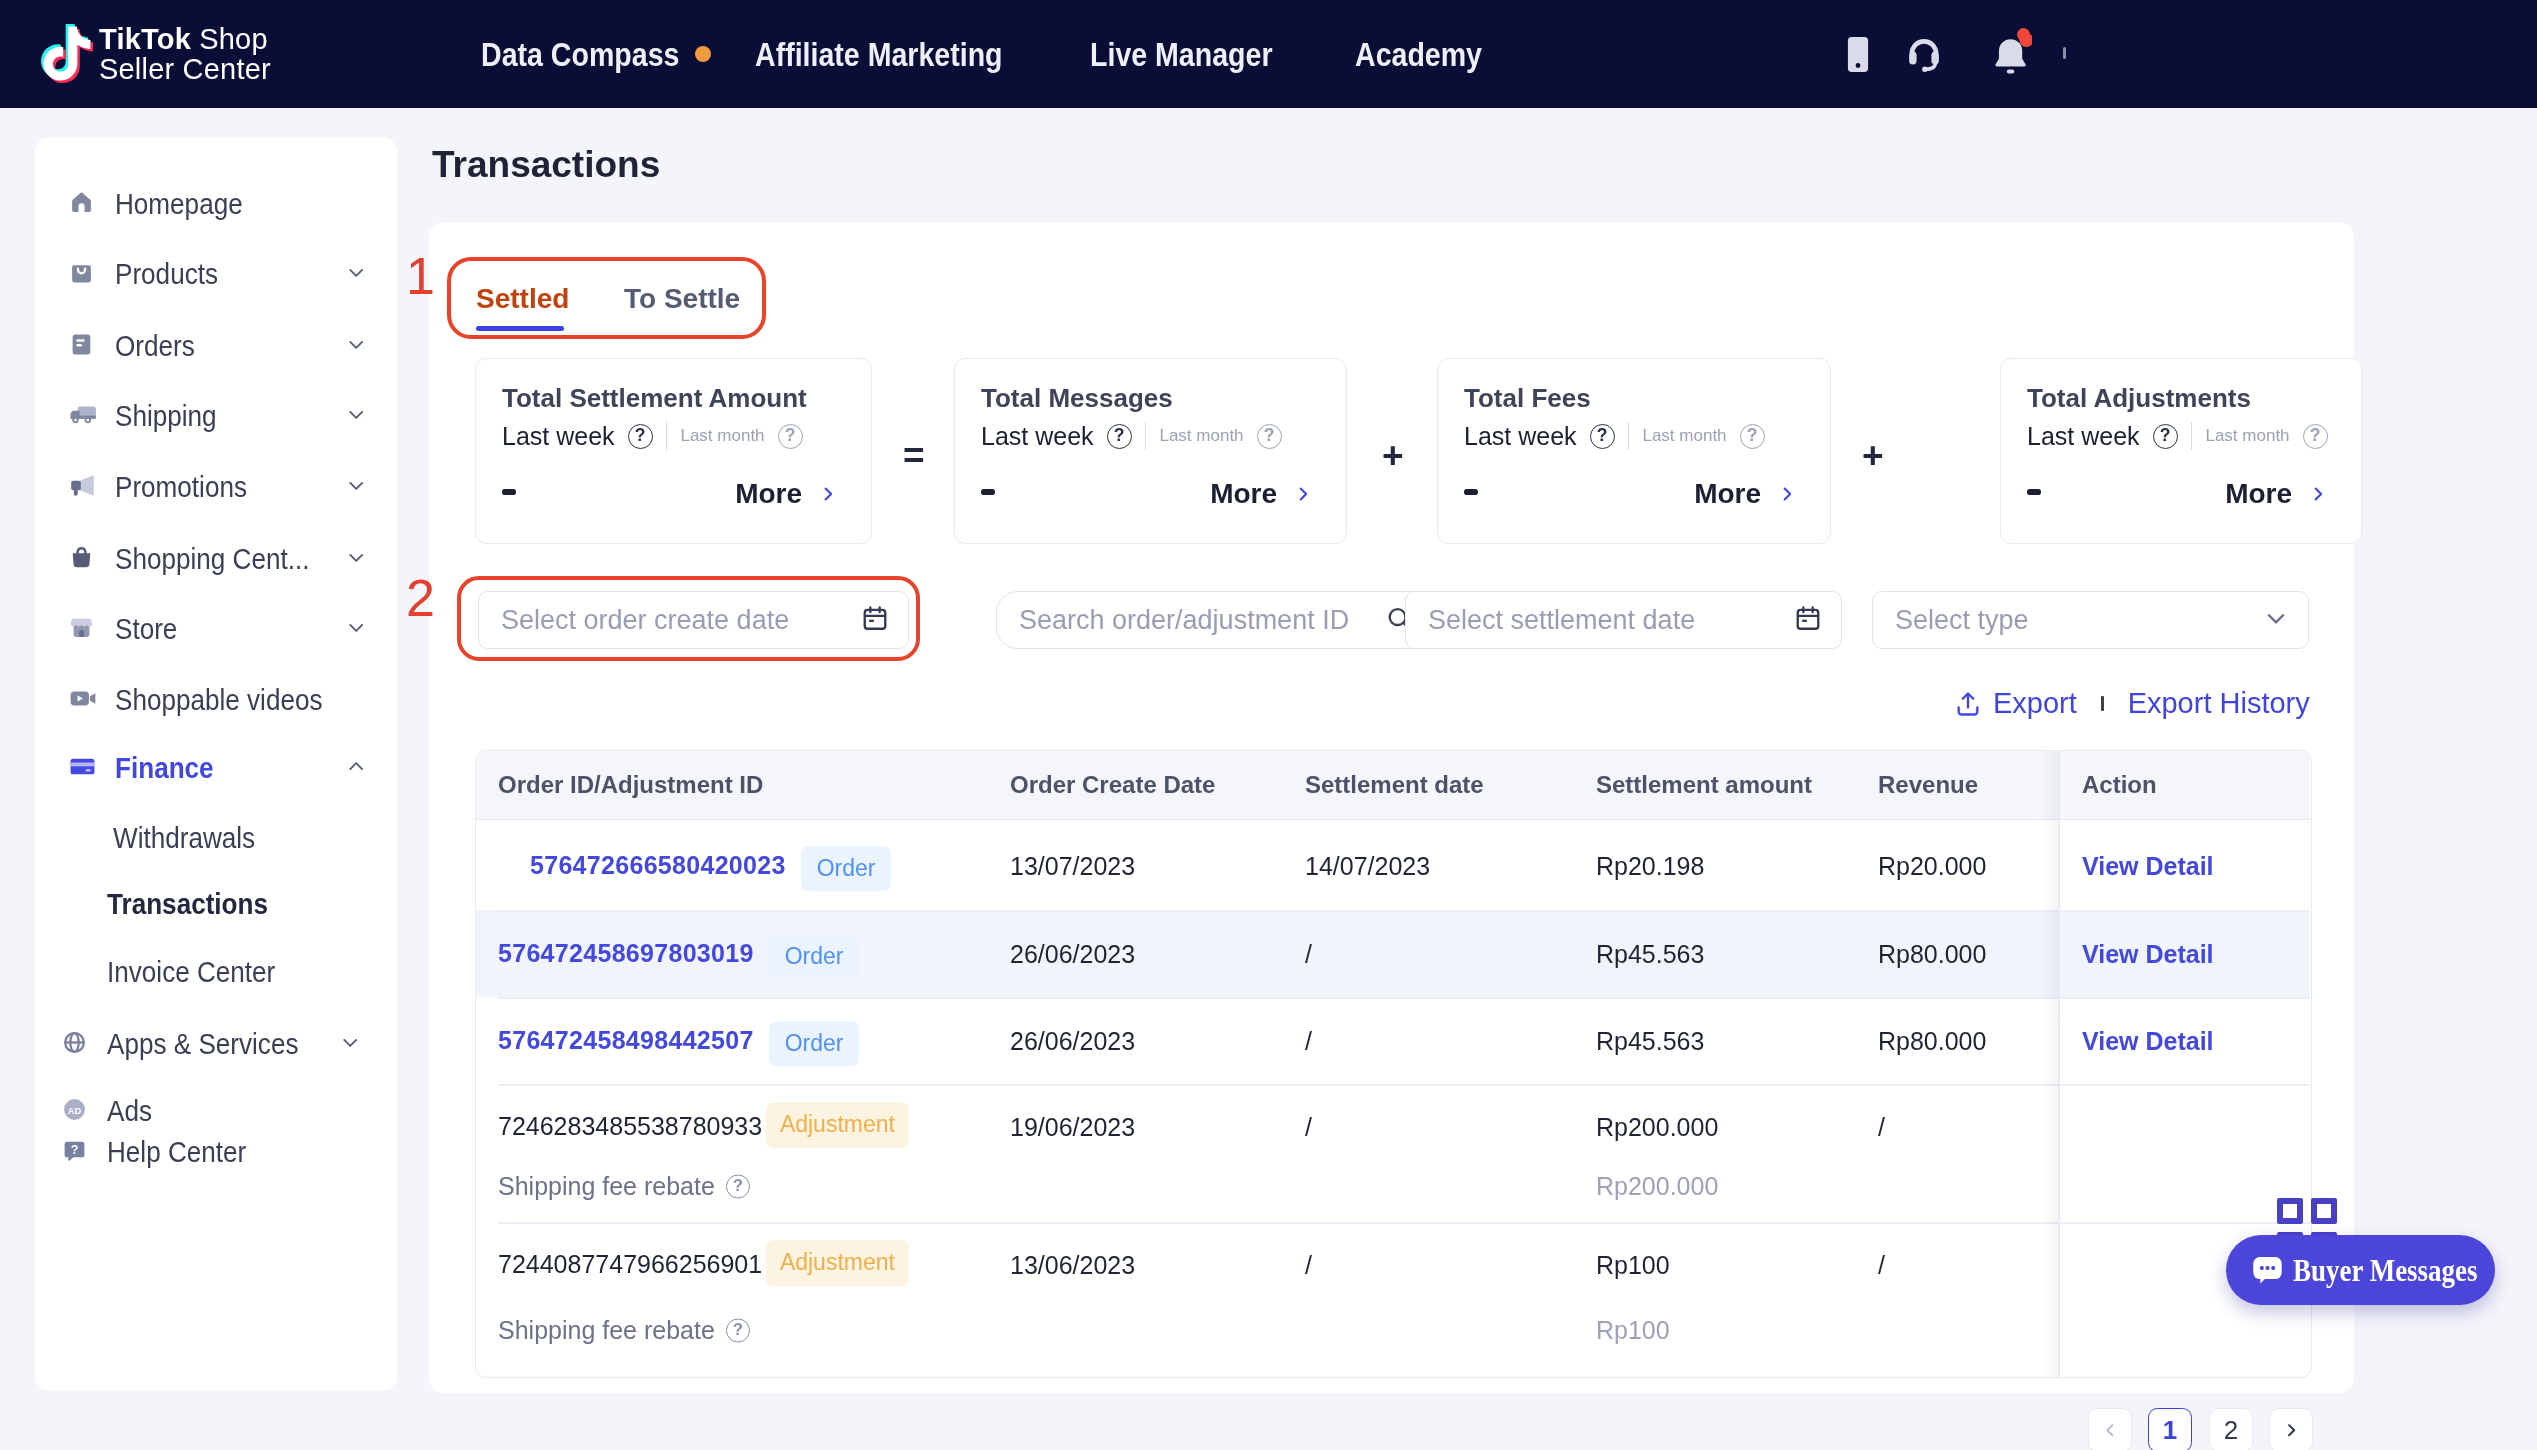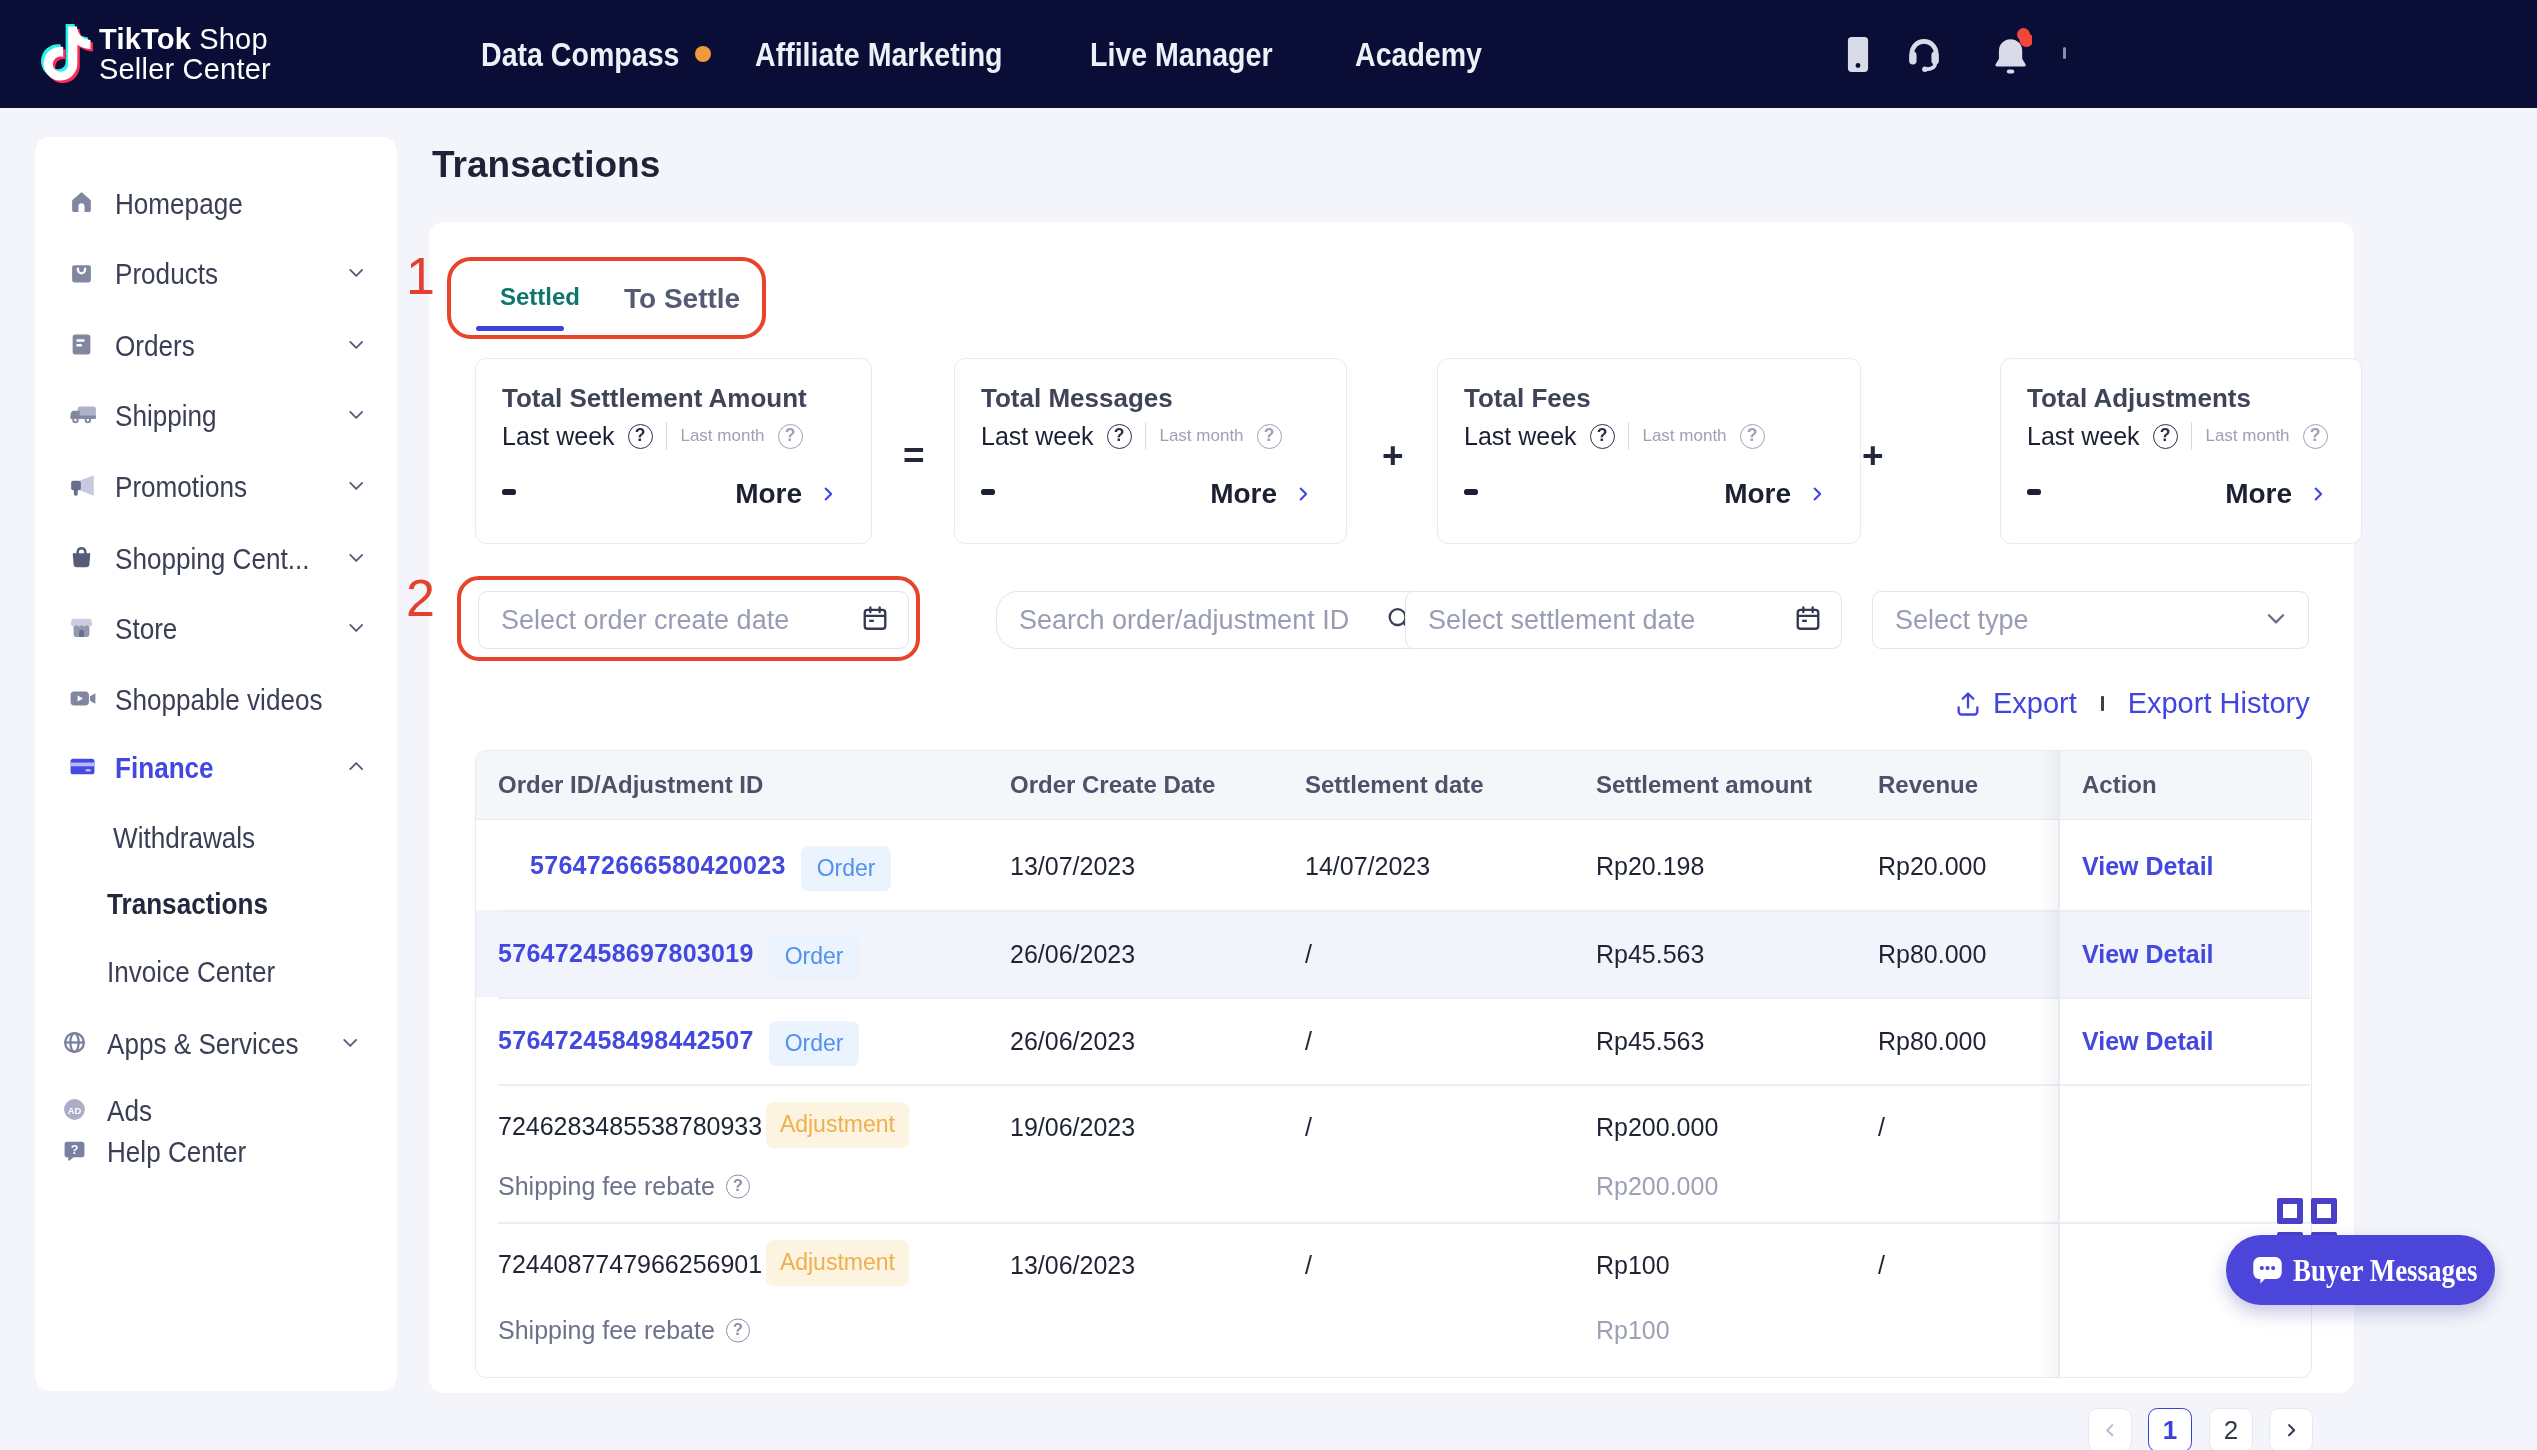--- a/index.html
+++ b/index.html
@@ -20,21 +20,21 @@
 .side-item { position:absolute; left:0; width:362px; height:61px; }
 .side-item .icon { position:absolute; left:69px; top:50%; transform:translateY(-50%); }
 .side-item .txt { position:absolute; left:115px; top:50%; transform:translateY(-50%) scaleX(.9); transform-origin:left center; font-size:29px; color:#3A3F55; white-space:nowrap; }
 .side-item .chev { position:absolute; left:346px; top:50%; transform:translateY(-50%); }
 .sub-item { position:absolute; left:113px; font-size:29px; color:#3A3F55; transform:translateY(-50%) scaleX(.9); transform-origin:left center; white-space:nowrap; }
 
 
 .pagetitle { position:absolute; left:432px; top:144px; font-size:37px; font-weight:700; color:#1E2336; }
 .maincard { position:absolute; left:429px; top:222px; width:1925px; height:1171px; background:#fff; border-radius:15px; }
 
-.tab-on { position:absolute; left:500px; top:283px; font-size:24px; font-weight:700; color:#0f766e; }
+.tab-on { position:absolute; left:476px; top:283px; font-size:28px; font-weight:700; color:#c2410c; }
 .tab-underline { position:absolute; left:476px; top:326px; width:88px; height:4.6px; background:#3D3FE1; border-radius:2.8px; }
 .tab-off { position:absolute; left:624px; top:283px; font-size:28px; font-weight:600; color:#545B72; }
 
 .red-num { position:absolute; color:#E3402F; font-size:52px; font-weight:400; }
 .red-rect { position:absolute; border:4.6px solid #E8432B; background:transparent; }
 
 
 .scard { position:absolute; top:358px; height:186px; background:#fff; border:1.9px solid #E9EAF2; border-radius:11px; }
 .scard .t { position:absolute; left:26px; top:24px; font-size:26px; font-weight:700; color:#3F4459; white-space:nowrap; }
 .scard .row2 { position:absolute; left:26px; top:61px; height:32px; display:flex; align-items:center; white-space:nowrap; }
@@ -275,21 +275,21 @@
         <span class="qmark" style="margin-left:13px;">?</span>
         <span class="vdiv"></span>
         <span class="lm">Last month</span>
         <span class="qmark gray" style="margin-left:13px;">?</span>
       </div>
     <div class="dash"></div>
     <div class="more">More&nbsp;&nbsp;<svg width="20.4" height="24" viewBox="0 0 24 24">
           <path d="M9 5.5l6.5 6.5L9 18.5" fill="none" stroke="#3D43E8" stroke-width="2.4" stroke-linecap="round" stroke-linejoin="round"></path>
         </svg></div>
   </div>
-    <div class="scard" style="left:1437px; width:424px;">
+    <div class="scard" style="left:1437px; width:394px;">
     <div class="t">Total Fees</div>
     <div class="row2">
         <span class="lw">Last week</span>
         <span class="qmark" style="margin-left:13px;">?</span>
         <span class="vdiv"></span>
         <span class="lm">Last month</span>
         <span class="qmark gray" style="margin-left:13px;">?</span>
       </div>
     <div class="dash"></div>
     <div class="more">More&nbsp;&nbsp;<svg width="20.4" height="24" viewBox="0 0 24 24">

